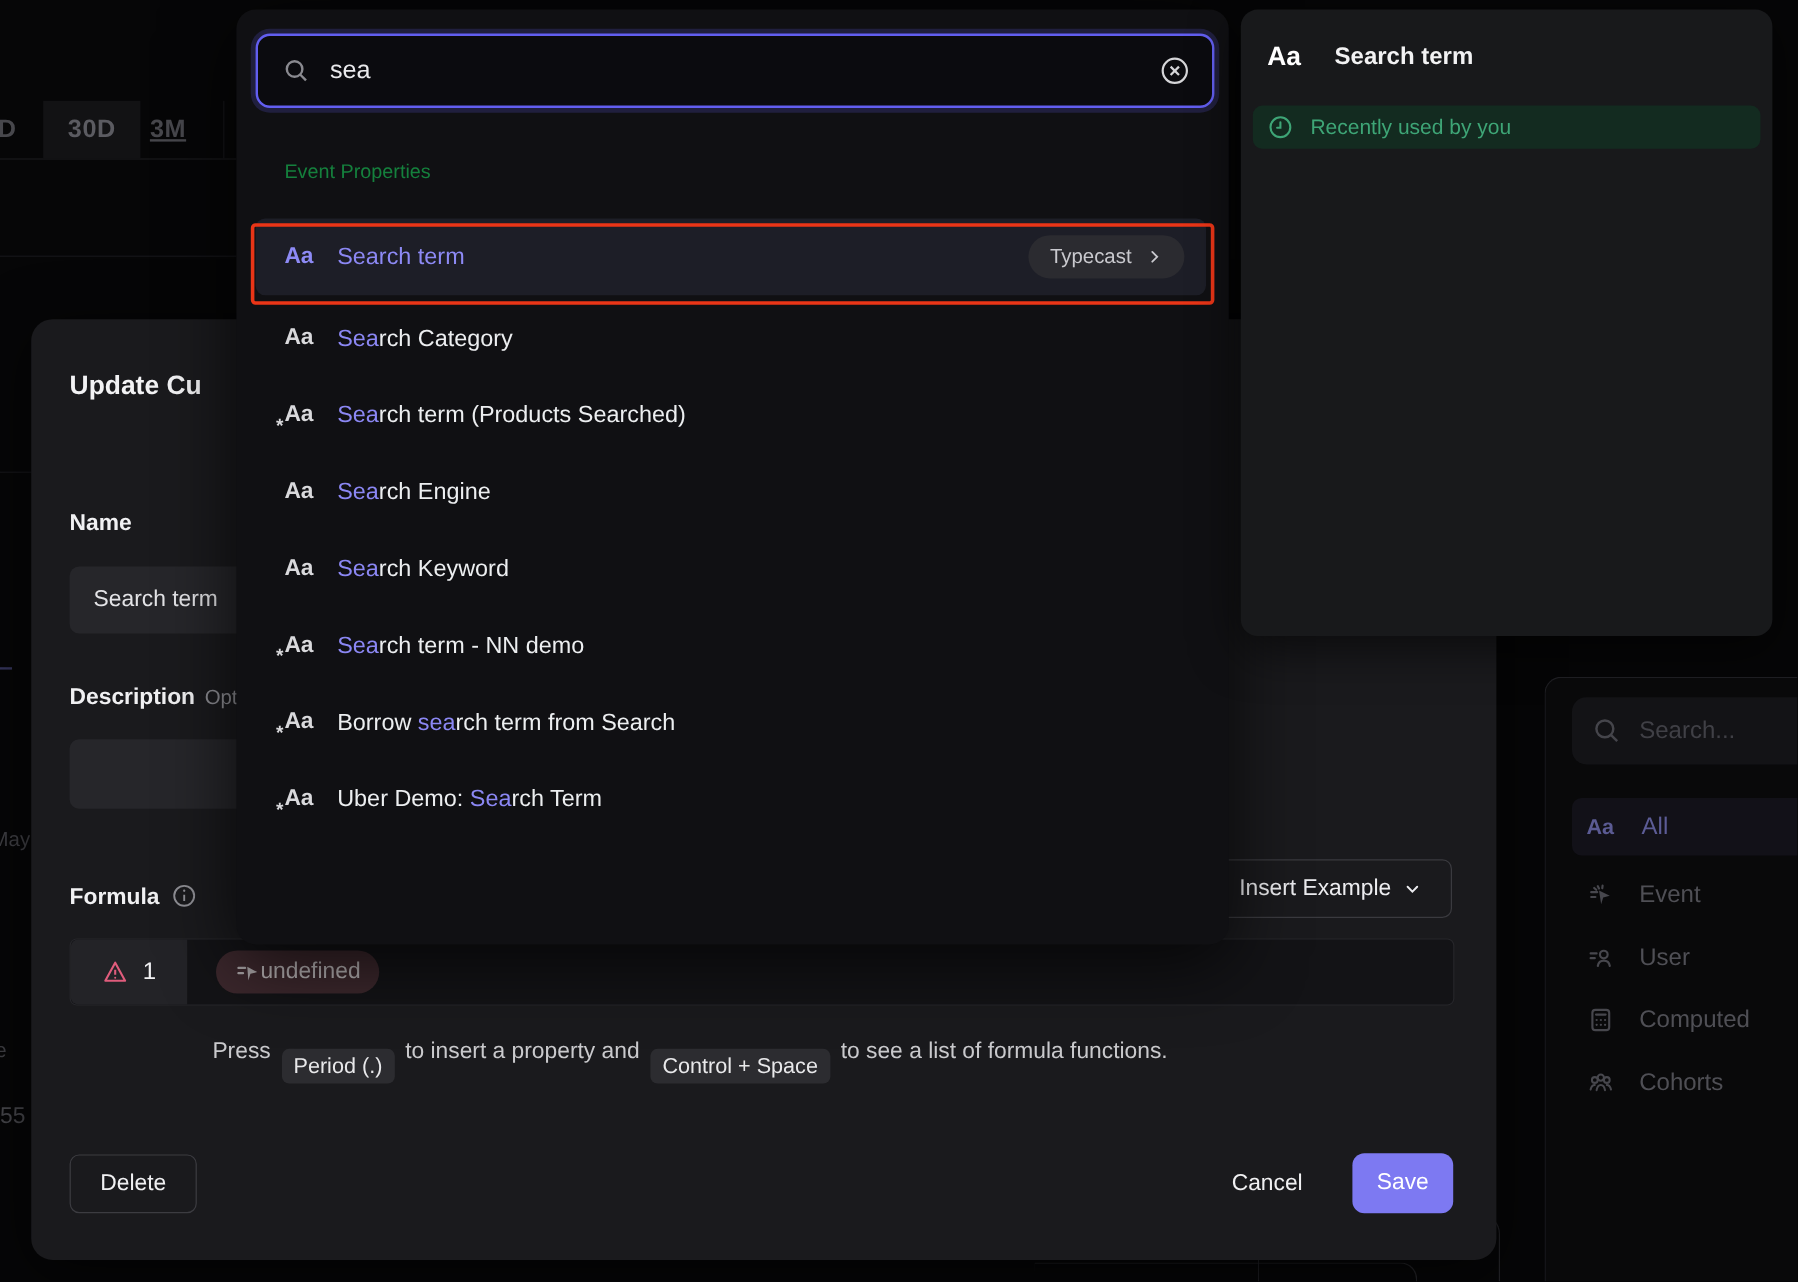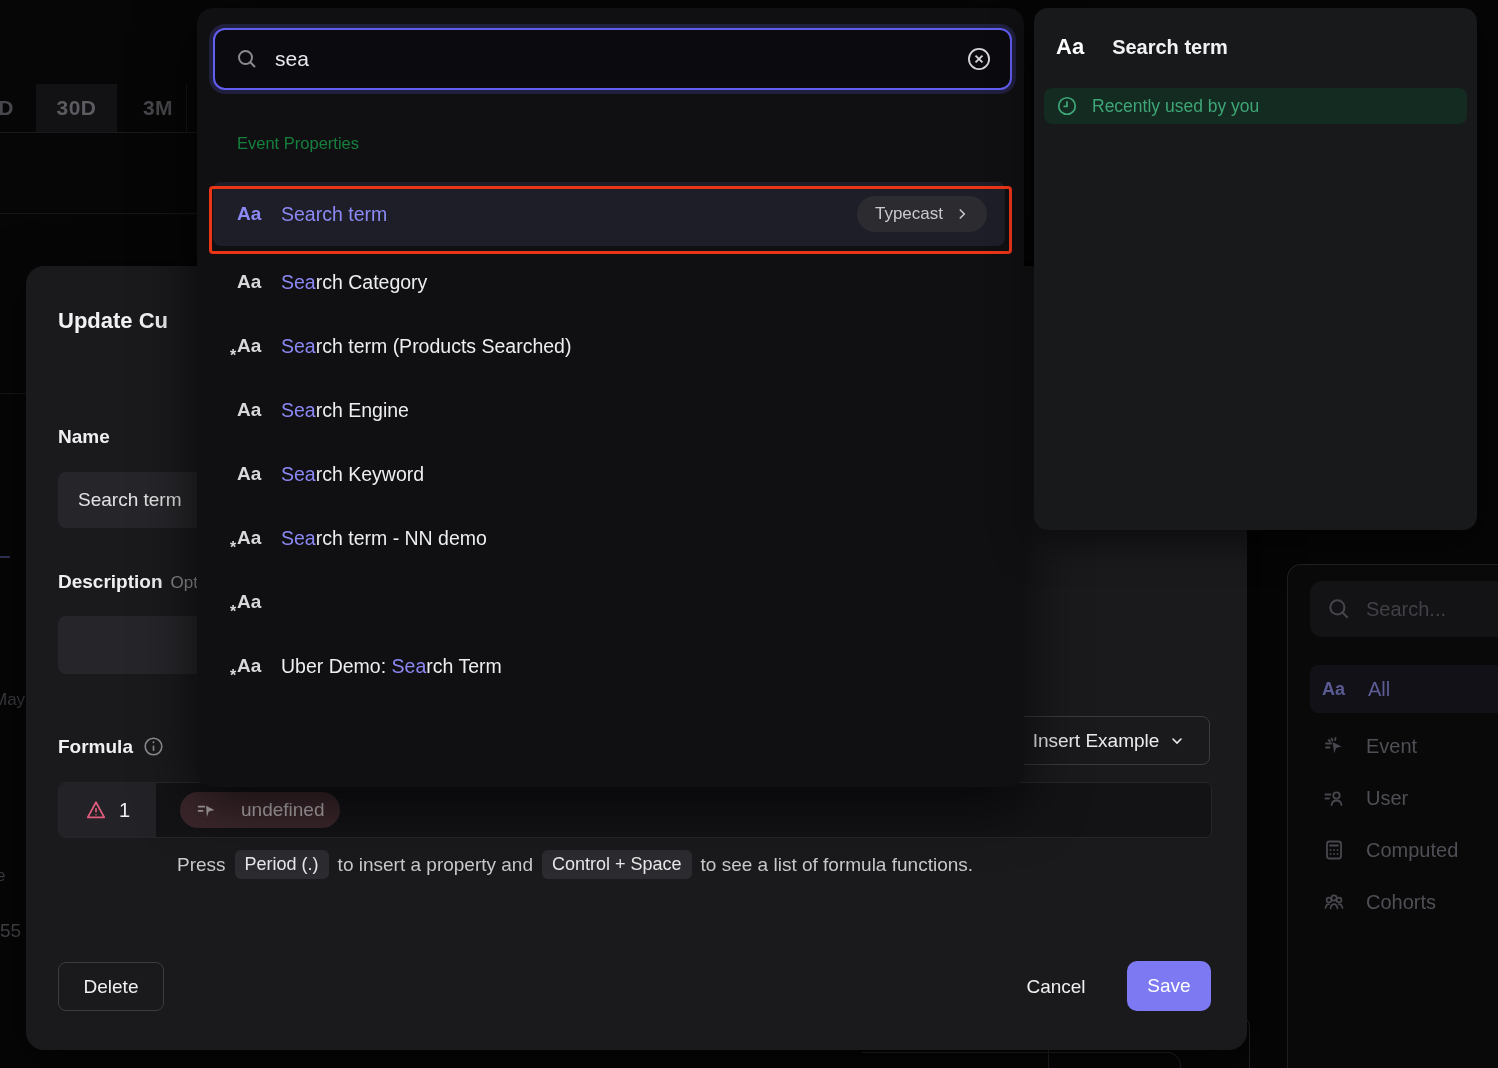--- a/index.html
+++ b/index.html
@@ -25,28 +25,28 @@
   .flabel{position:absolute;color:#f0f0f2;font-size:19px;font-weight:700;}
   .opt{color:#8e8e94;font-weight:400;font-size:17px;margin-left:8px;}
   .tinput{position:absolute;background:#26262a;border:none;border-radius:8px;color:#e3e3e6;
           font-size:19px;font-family:"Liberation Sans",sans-serif;padding:0 20px;outline:none;}
   .tarea{position:absolute;background:#26262a;border:none;border-radius:8px;}
   .info-ic{display:inline-block;vertical-align:-4px;margin-left:10px;color:#8e8e94;}
   .formula-wrap{position:absolute;left:32px;top:516px;width:1152px;height:54px;background:#131316;
                 border:1px solid #26262a;border-radius:6px;display:flex;align-items:center;}
   .err-seg{width:97px;height:100%;background:#232327;border-radius:6px 0 0 6px;display:flex;
            align-items:center;justify-content:center;gap:12px;color:#f0f0f2;font-size:20px;flex:none;}
-  .chip-undefined{margin-left:24px;display:inline-flex;align-items:center;gap:24px;background:#3b272c;
+  .chip-undefined{margin-left:24px;display:inline-flex;align-items:center;gap:0;background:#3b272c;
                   border-radius:999px;padding:7px 16px;color:#b5b0b2;font-size:19px;}
   .btn-insert{position:absolute;left:982px;top:450px;width:202px;height:49px;border:1px solid #3a3a3f;
               border-radius:8px;display:flex;align-items:center;justify-content:center;gap:10px;
               color:#ececef;font-size:19px;background:transparent;}
   .hint{position:absolute;left:151px;top:584px;color:#c9c9cc;font-size:19px;display:flex;align-items:center;gap:9px;white-space:nowrap;}
   kbd{background:#2c2c30;border-radius:6px;padding:4px 10px;color:#e8e8ea;font-size:18px;
-      font-family:"Liberation Sans",sans-serif;}
+      font-family:"Liberation Sans",sans-serif;margin-top:24px;}
   .btn-delete{position:absolute;left:32px;top:696px;width:106px;height:49px;border:1px solid #3c3c41;
               border-radius:8px;background:transparent;color:#f0f0f2;font-size:19px;display:flex;
               align-items:center;justify-content:center;}
   .btn-cancel{position:absolute;left:975px;top:696px;width:110px;height:49px;background:transparent;border:none;
               color:#f0f0f2;font-size:19px;display:flex;align-items:center;justify-content:center;text-align:center;}
   .btn-save{position:absolute;left:1101px;top:695px;width:84px;height:50px;background:#7d79f2;border:none;
             border-radius:10px;color:#fff;font-size:19px;display:flex;align-items:center;justify-content:center;}
 
   
   .overlay{position:absolute;left:197px;top:8px;width:827px;height:779px;background:#101013;
@@ -100,21 +100,21 @@
   .side-item.sel .aa{color:#5b5b93;}
 </style>
 </head>
 <body>
 
 <div class="stage">
 
   <div class="tabbar">
     <div class="tab" style="left:-6px;width:24px;">D</div>
     <div class="tab sel" style="left:36px;width:81px;">30D</div>
-    <div class="tab" style="left:124px;width:68px;">3M</div>
+    <div class="tab" style="left:106px;width:68px;text-decoration:underline;">3M</div>
     <div class="bg-line" style="left:186px;top:0;width:1px;height:48px;"></div>
   </div>
   <div class="bg-line" style="left:0;top:213px;width:197px;"></div>
   <div class="bg-line" style="left:0;top:393px;width:26px;"></div>
   <div class="chartstub" style="left:0;top:556px;width:10px;"></div>
   <div class="frag" style="left:-7px;top:690px;">May</div>
   <div class="frag" style="left:-4px;top:866px;">e</div>
   <div class="frag" style="left:0;top:920px;font-size:19px;color:#46464b;">55</div>
   <div class="under-card" style="left:1048px;top:1012px;width:200px;height:56px;border-radius:16px 16px 0 0;border-bottom:none;"></div>
   <div class="under-card" style="left:862px;top:1052px;width:318px;height:16px;border-left:none;border-bottom:none;border-radius:0 14px 0 0;"></div>
@@ -234,20 +234,21 @@
       <div class="row" style="top:264px;">
         <span class="aa">Aa</span>
         <span><span></span><span class="hl">Sea</span><span>rch Keyword</span></span>
       </div>
       <div class="row custom" style="top:328px;">
         <span class="aa">Aa<i class="star">*</i></span>
         <span><span></span><span class="hl">Sea</span><span>rch term - NN demo</span></span>
       </div>
       <div class="row custom" style="top:392px;">
         <span class="aa">Aa<i class="star">*</i></span>
+        <span><span>Borrow </span><span class="hl">sea</span><span>rch term from Search</span></span>
       </div>
       <div class="row custom" style="top:456px;">
         <span class="aa">Aa<i class="star">*</i></span>
         <span><span>Uber Demo: </span><span class="hl">Sea</span><span>rch Term</span></span>
       </div>
     </div>
   </div>
 
   <div class="detail">
     <div class="hdr">

